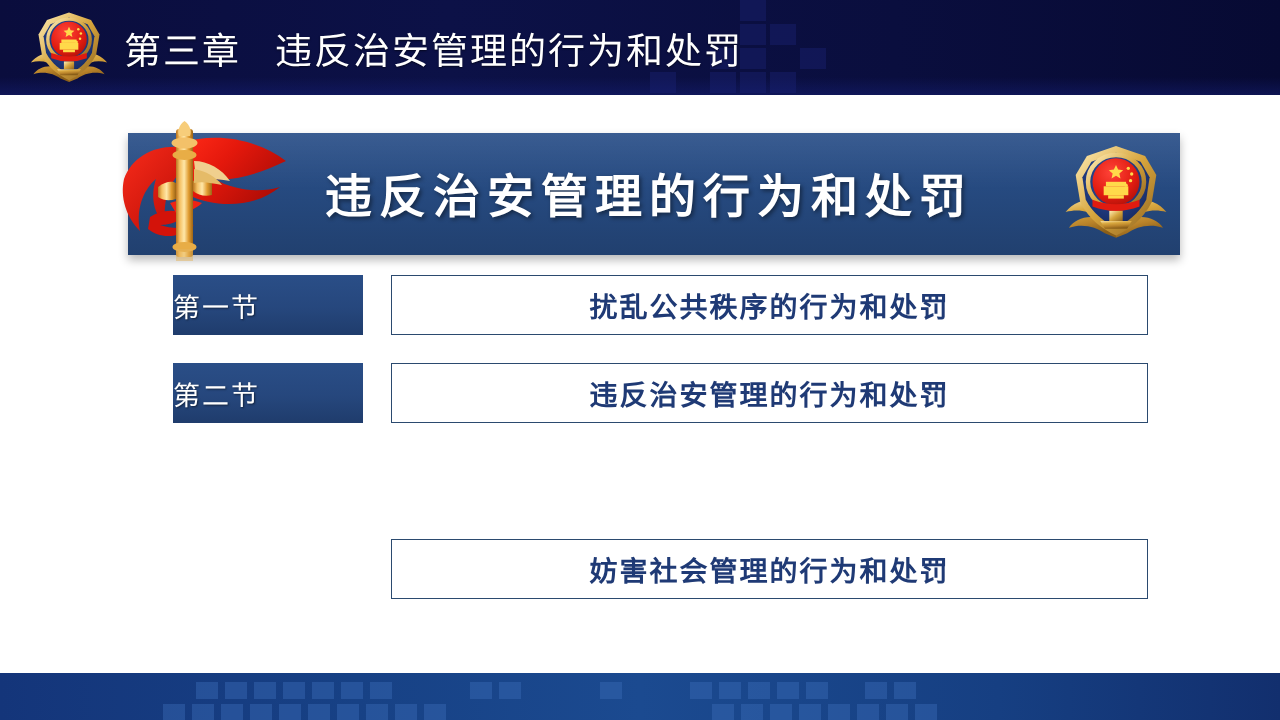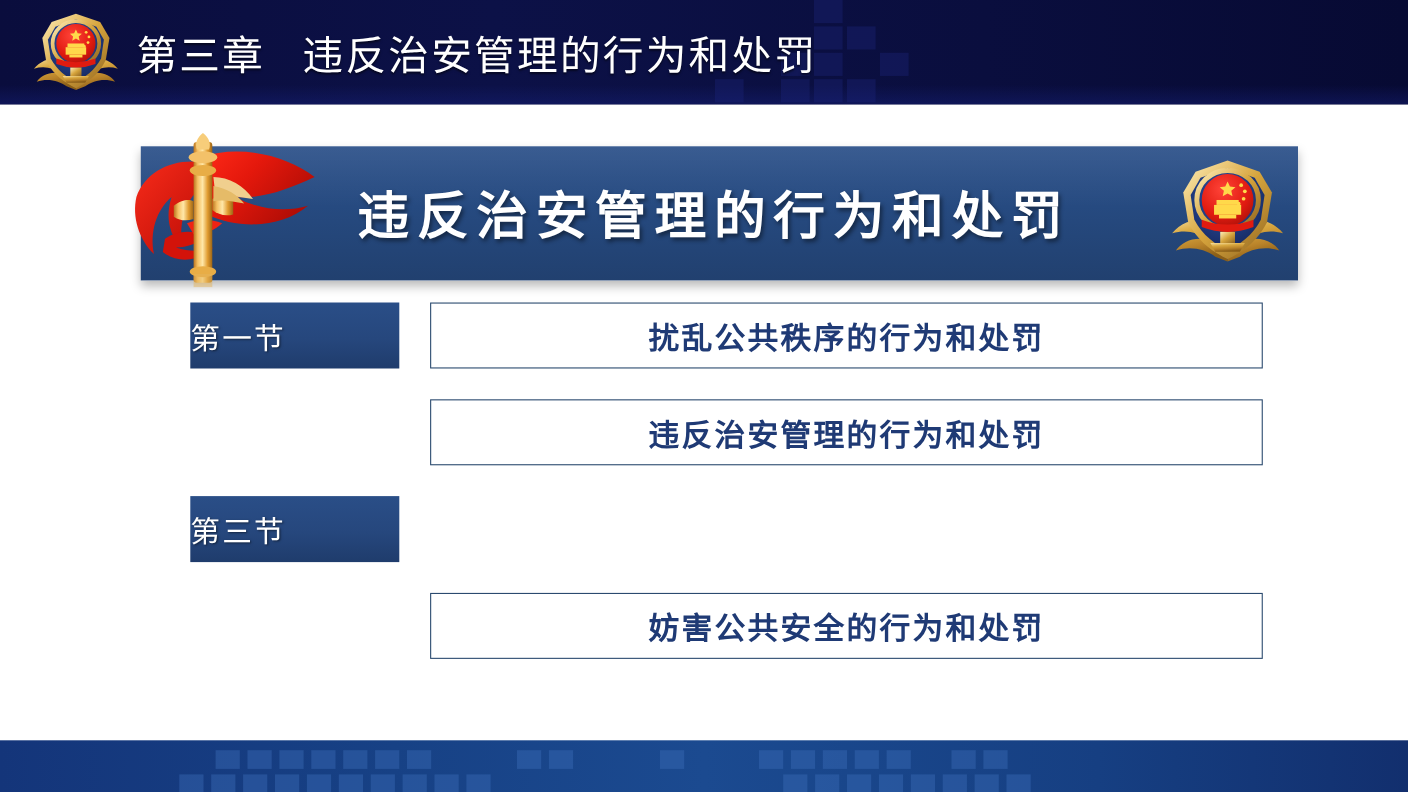--- a/index.html
+++ b/index.html
@@ -401,32 +401,32 @@
   <div class="sections" id="section-list">
       <div class="section-row">
         <div class="section-tag">
           <span>第一节</span>
         </div>
         <div class="section-box">
           <span>扰乱公共秩序的行为和处罚</span>
         </div>
       </div>
       <div class="section-row">
+        <div class="section-tag">
+          <span>第二节</span>
+        </div>
         <div class="section-box">
           <span>违反治安管理的行为和处罚</span>
         </div>
       </div>
       <div class="section-row">
-        <div class="section-tag">
-          <span>第三节</span>
-        </div>
       </div>
       <div class="section-row">
         <div class="section-box">
-          <span>妨害公共安全的行为和处罚</span>
+          <span>妨害社会管理的行为和处罚</span>
         </div>
       </div>
     </div>
 
   <div class="footer-bar">
     <div class="footer-mosaic" id="footer-mosaic">
         <i style="left: 196px; top: 9px; width: 22px; height: 17px;"></i>
         <i style="left: 225px; top: 9px; width: 22px; height: 17px;"></i>
         <i style="left: 254px; top: 9px; width: 22px; height: 17px;"></i>
         <i style="left: 283px; top: 9px; width: 22px; height: 17px;"></i>

